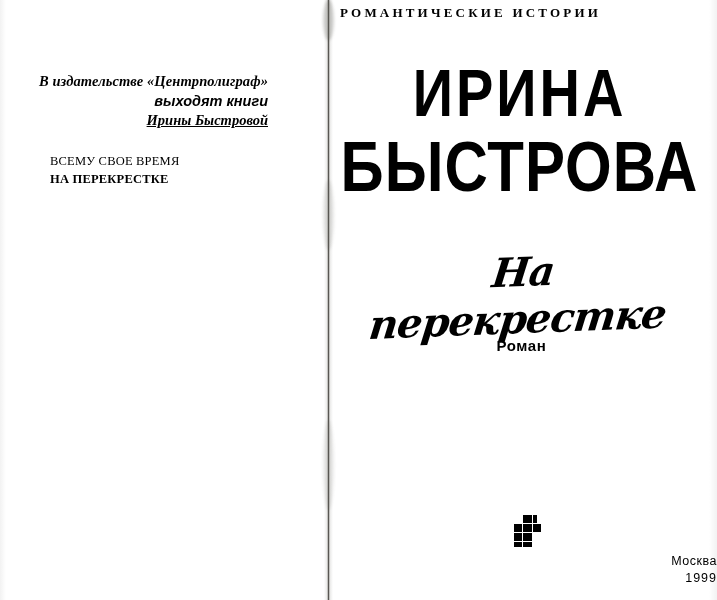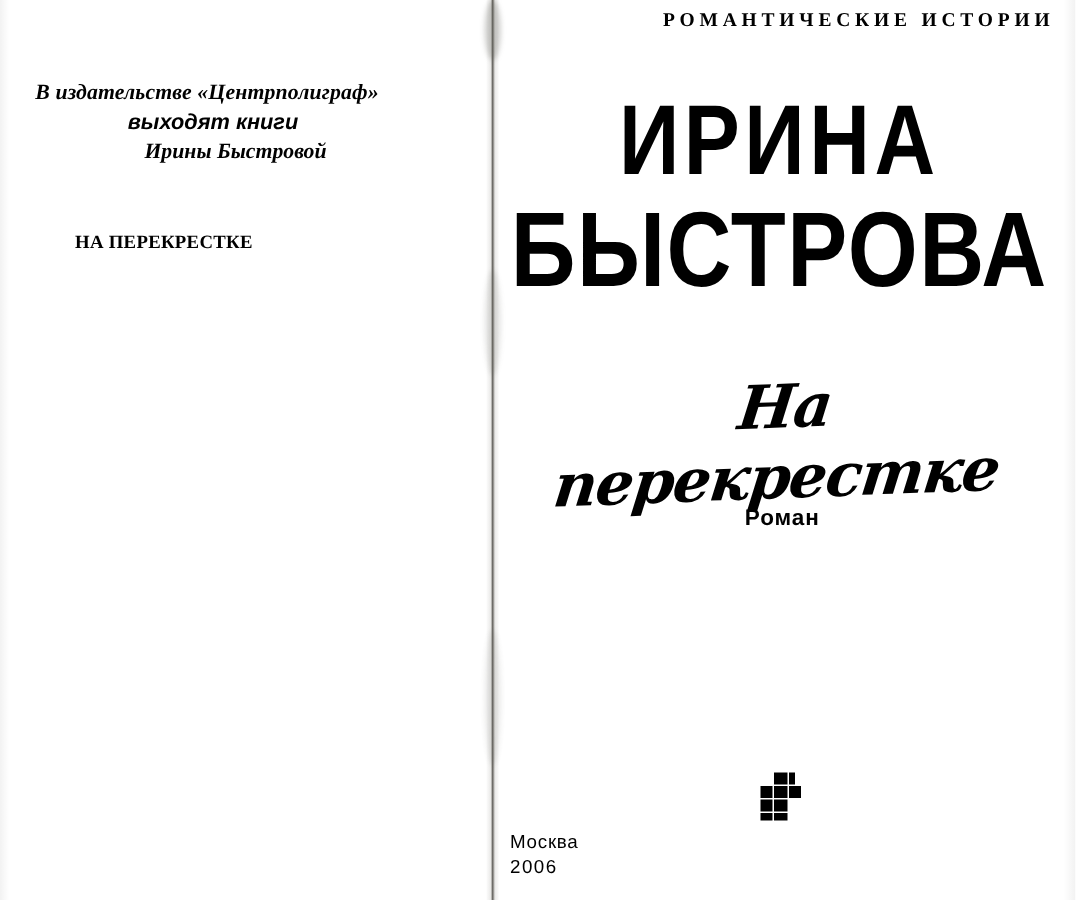--- a/index.html
+++ b/index.html
@@ -27,23 +27,23 @@
     position: relative;
     width: 318px;
     height: 600px;
     flex: 0 0 318px;
     background: #ffffff;
   }
 
   .pub-block {
     position: absolute;
     left: 8px;
-    top: 53px;
+    top: 72px;
     width: 260px;
-    text-align: center;
+    text-align: right;
     line-height: 1.35;
   }
   .pub-line-1 {
     font-family: "Liberation Serif", serif;
     font-style: italic;
     font-weight: bold;
     font-size: 14.5px;
     letter-spacing: 0.1px;
   }
   .pub-line-2 {
@@ -52,20 +52,21 @@
     font-weight: bold;
     font-size: 14.5px;
     padding-left: 8px;
   }
   .pub-line-3 {
     font-family: "Liberation Serif", serif;
     font-style: italic;
     font-weight: bold;
     font-size: 14.5px;
     padding-left: 38px;
+    text-decoration: underline;
   }
 
   .titles-block {
     position: absolute;
     left: 50px;
     top: 152px;
     width: 200px;
     text-align: left;
     line-height: 1.45;
   }
@@ -131,21 +132,21 @@
     flex: 1 1 auto;
     height: 600px;
     background: #ffffff;
   }
 
   .series-line {
     position: absolute;
     top: 5px;
     left: 0;
     right: 14px;
-    text-align: right;
+    text-align: left;
     font-family: "Liberation Serif", serif;
     font-size: 13px;
     font-weight: bold;
     letter-spacing: 3.2px;
     text-transform: uppercase;
   }
 
   .author {
     position: absolute;
     left: 0;
@@ -192,22 +193,22 @@
     font-family: "Liberation Sans", sans-serif;
     font-size: 15px;
     font-weight: bold;
     letter-spacing: 0.6px;
   }
 
   .imprint {
     position: absolute;
     bottom: 14px;
     left: 0;
-    right: 14px;
-    text-align: left;
+    right: 0;
+    text-align: right;
   }
   .logo {
     width: 34px;
     height: 34px;
     margin: 0 auto 6px auto;
     display: block;
   }
   .imprint-city {
     font-family: "Liberation Sans", sans-serif;
     font-size: 12.5px;
@@ -252,20 +253,21 @@
   <div class="page-left">
     <div class="edge-shade-left"></div>
 
     <div class="pub-block">
       <div class="pub-line-1">В издательстве «Центрполиграф»</div>
       <div class="pub-line-2">выходят книги</div>
       <div class="pub-line-3">Ирины Быстровой</div>
     </div>
 
     <div class="titles-block">
+      <div class="title-item caps">ВСЕМУ СВОЕ ВРЕМЯ</div>
       <div class="title-item caps bold">НА ПЕРЕКРЕСТКЕ</div>
     </div>
   </div>
 
   <div class="gutter">
     <div class="fold-line"></div>
     <div class="fold-smudge" style="top:0px;height:40px;"></div>
     <div class="fold-smudge" style="top:180px;height:70px;opacity:.55;"></div>
     <div class="fold-smudge" style="top:420px;height:90px;opacity:.45;"></div>
   </div>
@@ -288,17 +290,17 @@
         <rect x="21" y="1" width="4" height="8" fill="#000"></rect>
         <rect x="2" y="10" width="8" height="8" fill="#000"></rect>
         <rect x="11" y="10" width="9" height="8" fill="#000"></rect>
         <rect x="21" y="10" width="8" height="8" fill="#000"></rect>
         <rect x="2" y="19" width="8" height="8" fill="#000"></rect>
         <rect x="11" y="19" width="9" height="8" fill="#000"></rect>
         <rect x="2" y="28" width="8" height="5" fill="#000"></rect>
         <rect x="11" y="28" width="9" height="5" fill="#000"></rect>
       </svg>
       <div class="imprint-city">Москва</div>
-      <div class="imprint-year">2006</div>
+      <div class="imprint-year">1999</div>
     </div>
   </div>
 
 </div>
 
 </body></html>

